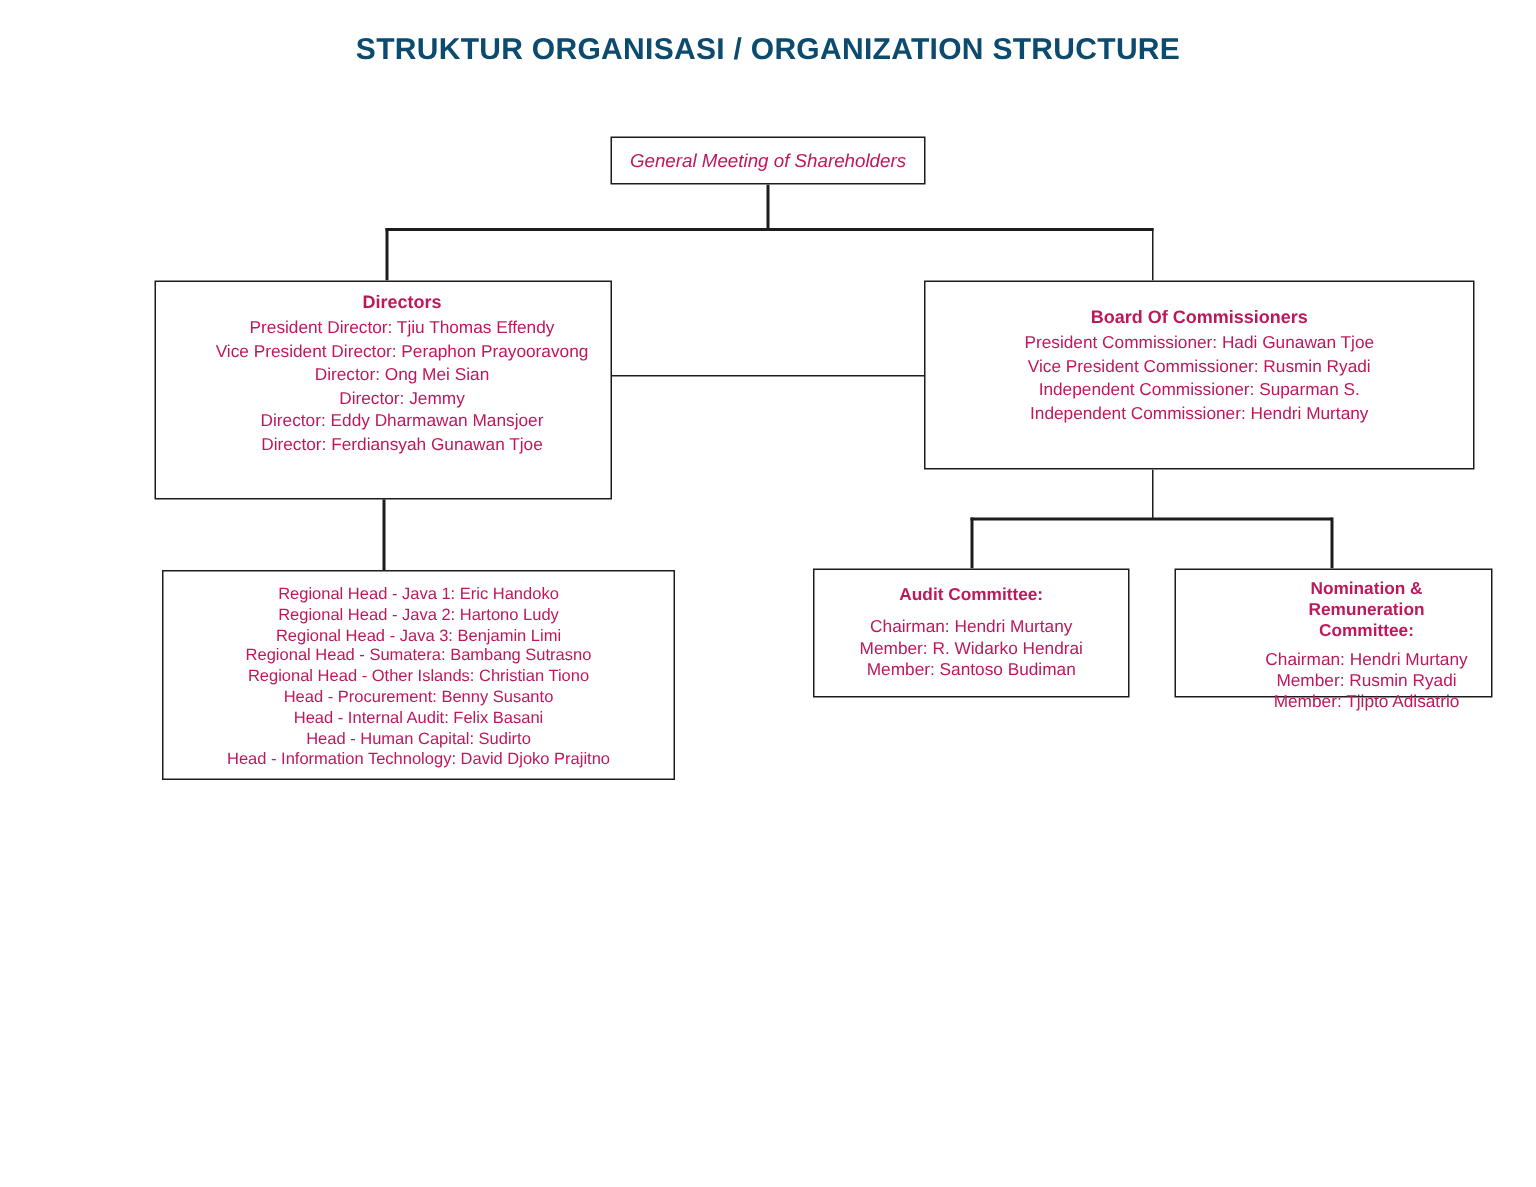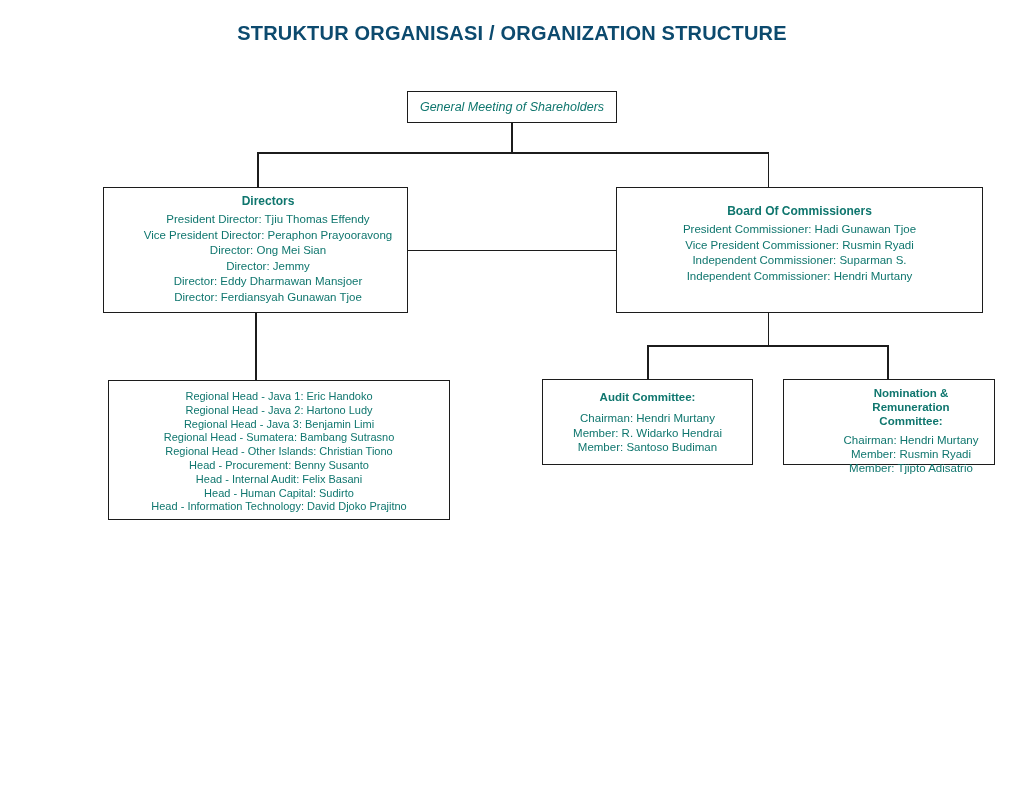--- a/index.html
+++ b/index.html
@@ -22,21 +22,21 @@
     font-weight: bold;
     letter-spacing: 0.2px;
     color: #0c4a6e;
   }
   .org-box {
     position: absolute;
     box-sizing: border-box;
     border: 1.4px solid #1c1c1c;
     background: #ffffff;
     text-align: center;
-    color: #0f766e;
+    color: #be185d;
   }
   .box-title {
     font-weight: bold;
     font-size: 12px;
     line-height: 15px;
   }
   .box-line {
     font-size: 11.5px;
     line-height: 15.5px;
     white-space: nowrap;
@@ -44,21 +44,21 @@
   
   .box-gms {
     left: 407px; top: 91px; width: 210px; height: 32px;
     display: flex; align-items: center; justify-content: center;
   }
   .box-gms .gms-label {
     font-style: italic;
     font-size: 12.5px;
   }
   
-  .box-directors { left: 103px; top: 187px; width: 305px; height: 126px; padding-top: 6px; padding-left: 25px; }
+  .box-directors { left: 103px; top: 187px; width: 305px; height: 146px; padding-top: 6px; padding-left: 25px; }
   .box-commissioners { left: 616px; top: 187px; width: 367px; height: 126px; padding-top: 16px; }
   .box-directors .box-title, .box-commissioners .box-title { margin-bottom: 3px; }
   
   .box-regional { left: 108px; top: 380px; width: 342px; height: 140px; padding-top: 9px; }
   .box-regional .box-line { font-size: 11px; line-height: 13.8px; }
   
   .box-audit { left: 542px; top: 379px; width: 211px; height: 86px; padding-top: 10px; }
   .box-audit .box-title { font-size: 11.5px; line-height: 14px; margin-bottom: 7px; }
   .box-audit .box-line { font-size: 11.5px; line-height: 14.5px; }
   .box-nomination { left: 783px; top: 379px; width: 212px; height: 86px; padding-top: 6px; padding-left: 44px; }

